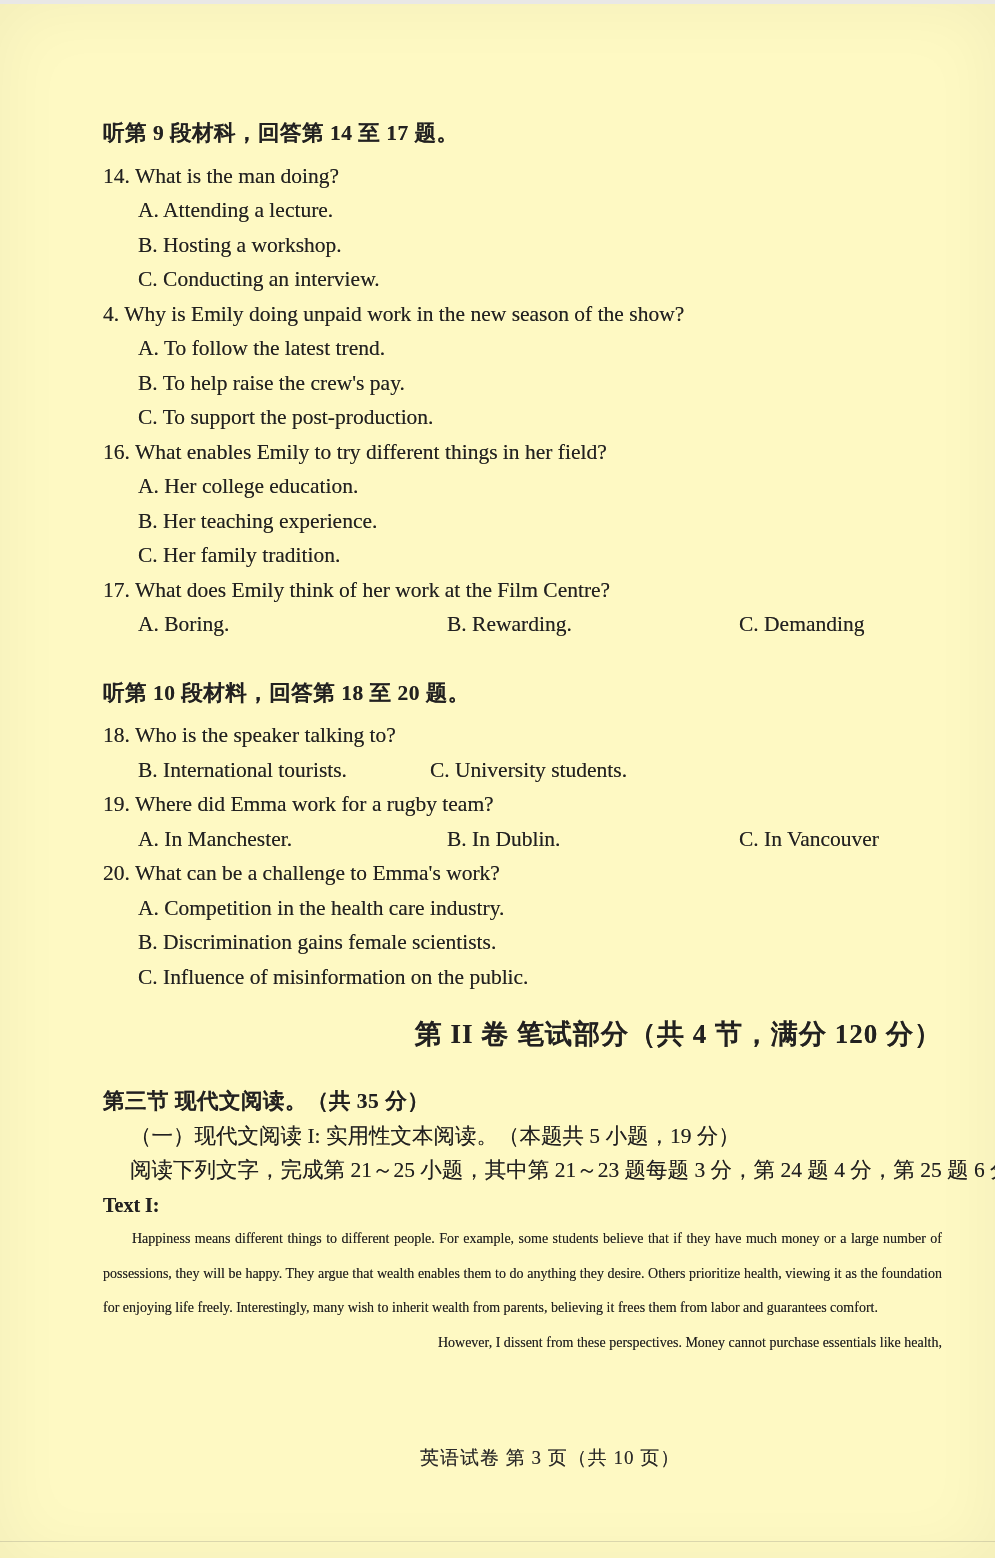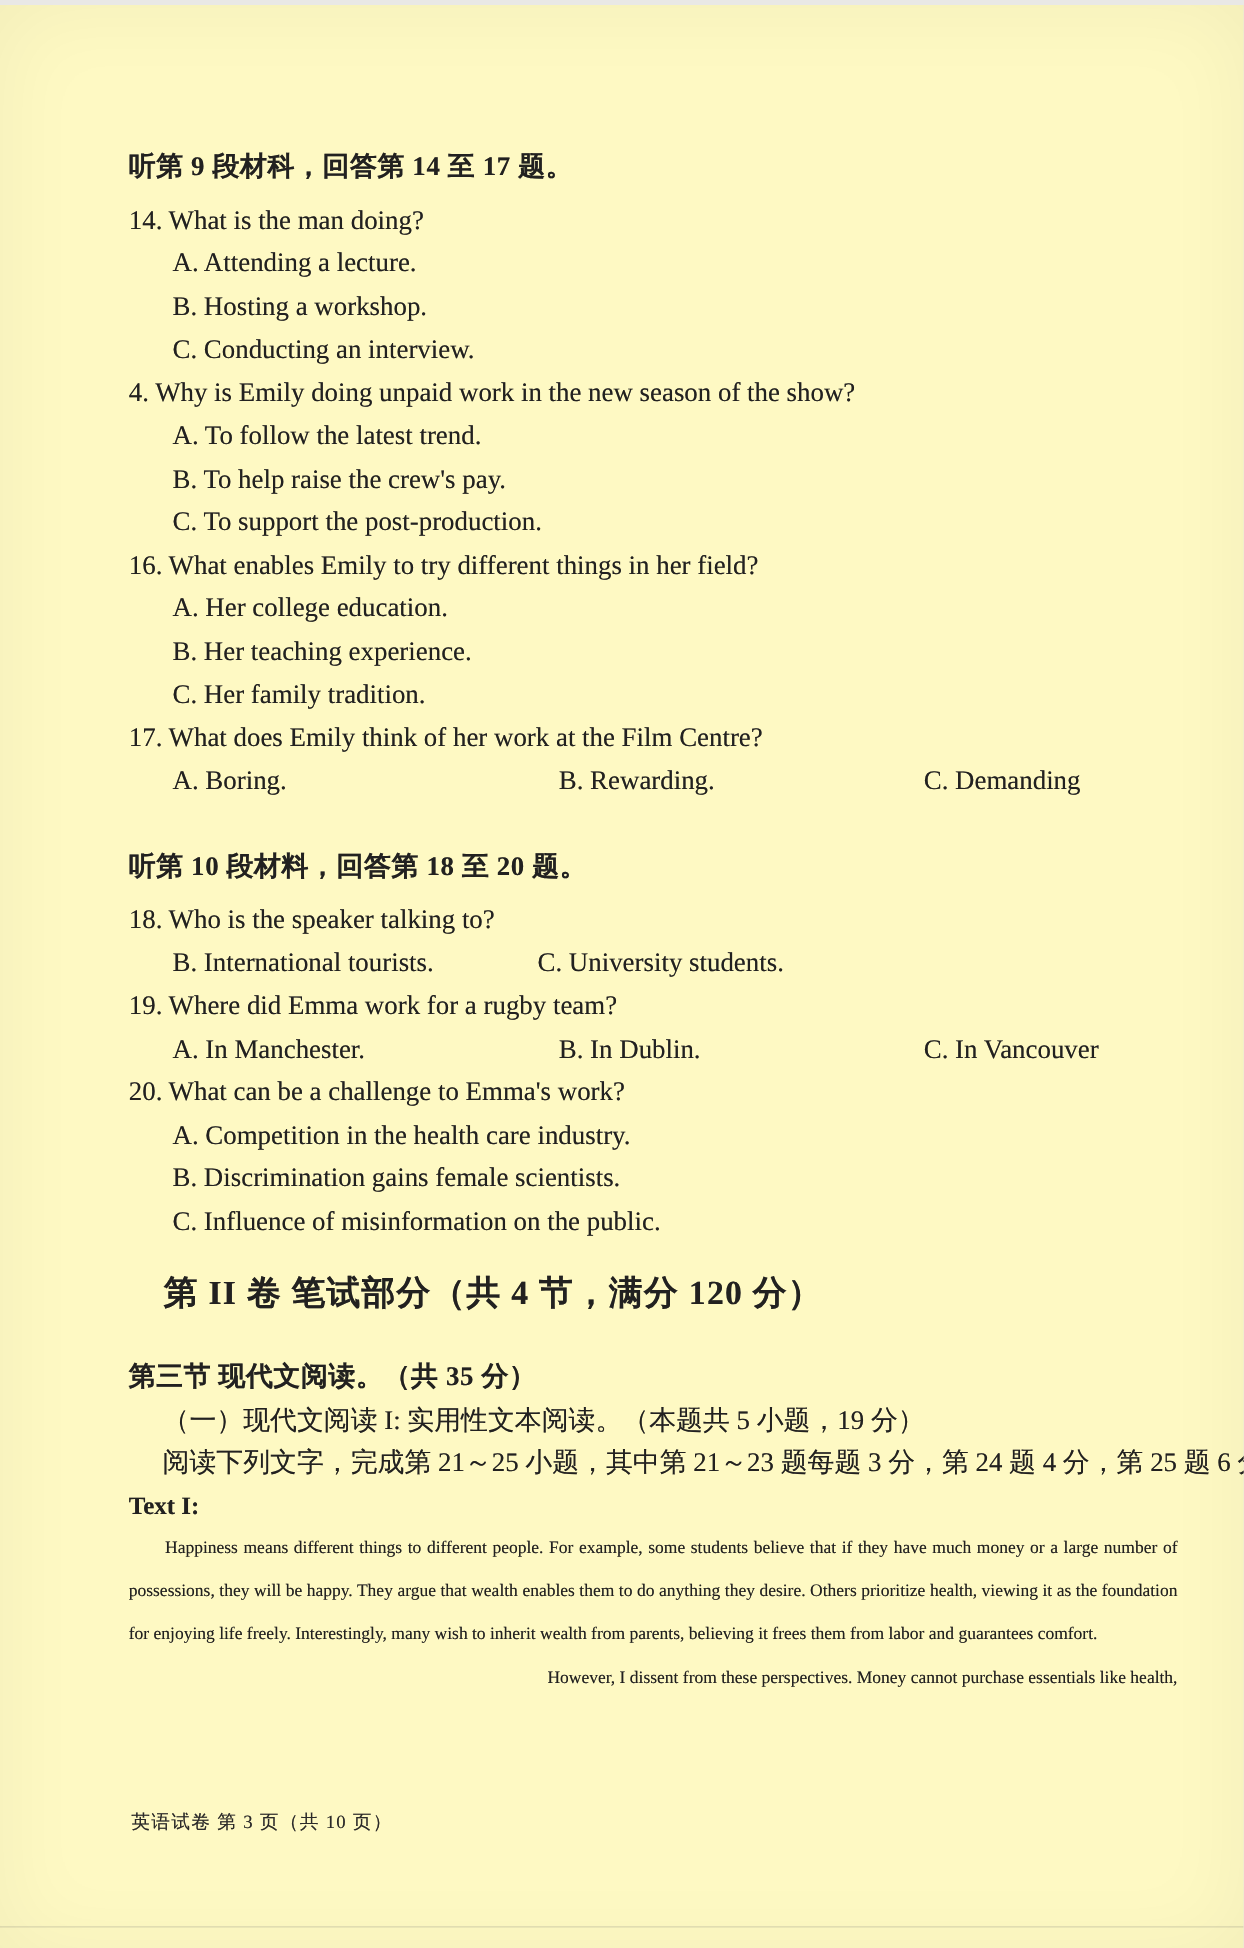--- a/index.html
+++ b/index.html
@@ -50,21 +50,21 @@
   }
   .opt-row .c1 { width: 309px; }
   .opt-row .c2 { width: 292px; }
   .opt-row .c3 { flex: 1; }
   .part-title {
     font-size: 27px;
     font-weight: 700;
     line-height: 40px;
     margin-top: 20px;
     margin-bottom: 30px;
-    text-align: left;
+    text-align: right;
     padding-left: 28px;
     letter-spacing: 1px;
     white-space: nowrap;
   }
   .section-heading {
     font-weight: 700;
     font-size: 21.5px;
     line-height: 34.5px;
     letter-spacing: 0.5px;
     white-space: nowrap;
@@ -85,22 +85,22 @@
     margin: 0;
   }
   .para.no-justify {
     text-align: right;
   }
   .footer {
     position: absolute;
     left: 105px;
     right: 0;
     top: 1442px;
-    text-align: left;
-    font-size: 15px;
+    text-align: center;
+    font-size: 19px;
     line-height: 24px;
     letter-spacing: 1px;
     color: #2b2a29;
   }
   .bottom-rule {
     position: absolute;
     left: 0;
     right: 0;
     top: 1537px;
     height: 1px;

